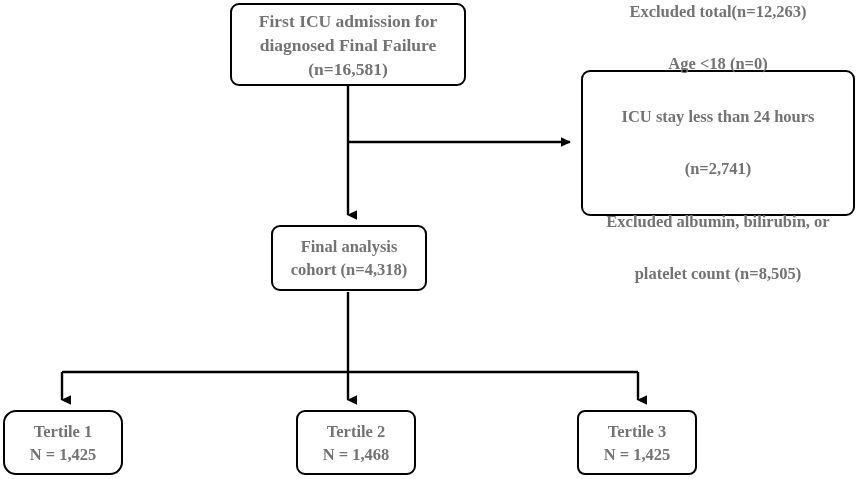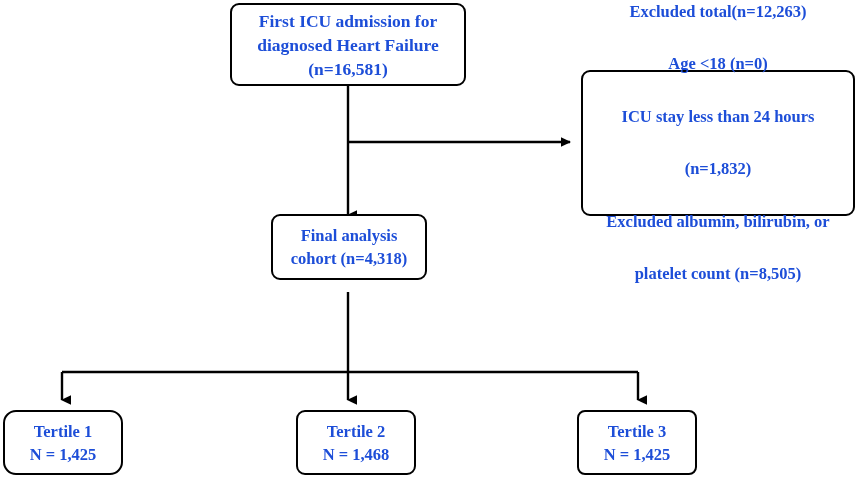--- a/index.html
+++ b/index.html
@@ -27,21 +27,21 @@
     position: absolute;
     box-sizing: border-box;
     background: #ffffff;
     border: 2.6px solid #000000;
     border-radius: 9px;
     display: flex;
     flex-direction: column;
     align-items: center;
     justify-content: center;
     text-align: center;
-    color: #1d4ed8;
+    color: #737373;
     font-weight: bold;
     z-index: 2;
   }
   .node .line {
     display: block;
     white-space: nowrap;
   }
   #node-first-admission {
     left: 230px;
     top: 3px;
@@ -54,21 +54,21 @@
     left: 581px;
     top: 70px;
     width: 274px;
     height: 146px;
     font-size: 16.5px;
     line-height: 24.5px;
     gap: 28px;
   }
   #node-final-cohort {
     left: 271px;
-    top: 214px;
+    top: 225px;
     width: 156px;
     height: 66px;
     font-size: 16.5px;
     line-height: 23px;
   }
   .node-tertile {
     width: 120px;
     height: 65px;
     top: 410px;
     font-size: 16.5px;
@@ -104,29 +104,29 @@
       <path d="M 62 372 L 638 372"></path>
 
       <path d="M 62 372 L 62 400" marker-end="url(#arrow-down)"></path>
       <path d="M 348 372 L 348 400" marker-end="url(#arrow-down)"></path>
       <path d="M 638 372 L 638 400" marker-end="url(#arrow-down)"></path>
     </g>
   </svg>
 
   <div class="node" id="node-first-admission">
     <span class="line">First ICU admission for</span>
-    <span class="line">diagnosed Heart Failure</span>
+    <span class="line">diagnosed Final Failure</span>
     <span class="line">(n=16,581)</span>
   </div>
 
   <div class="node" id="node-excluded">
     <span class="line">Excluded total(n=12,263)</span>
     <span class="line">Age &lt;18 (n=0)</span>
     <span class="line">ICU stay less than 24 hours</span>
-    <span class="line">(n=1,832)</span>
+    <span class="line">(n=2,741)</span>
     <span class="line">Excluded albumin, bilirubin, or</span>
     <span class="line">platelet count (n=8,505)</span>
   </div>
 
   <div class="node" id="node-final-cohort">
     <span class="line">Final analysis</span>
     <span class="line">cohort (n=4,318)</span>
   </div>
 
   <div class="node node-tertile" id="node-tertile-1">

